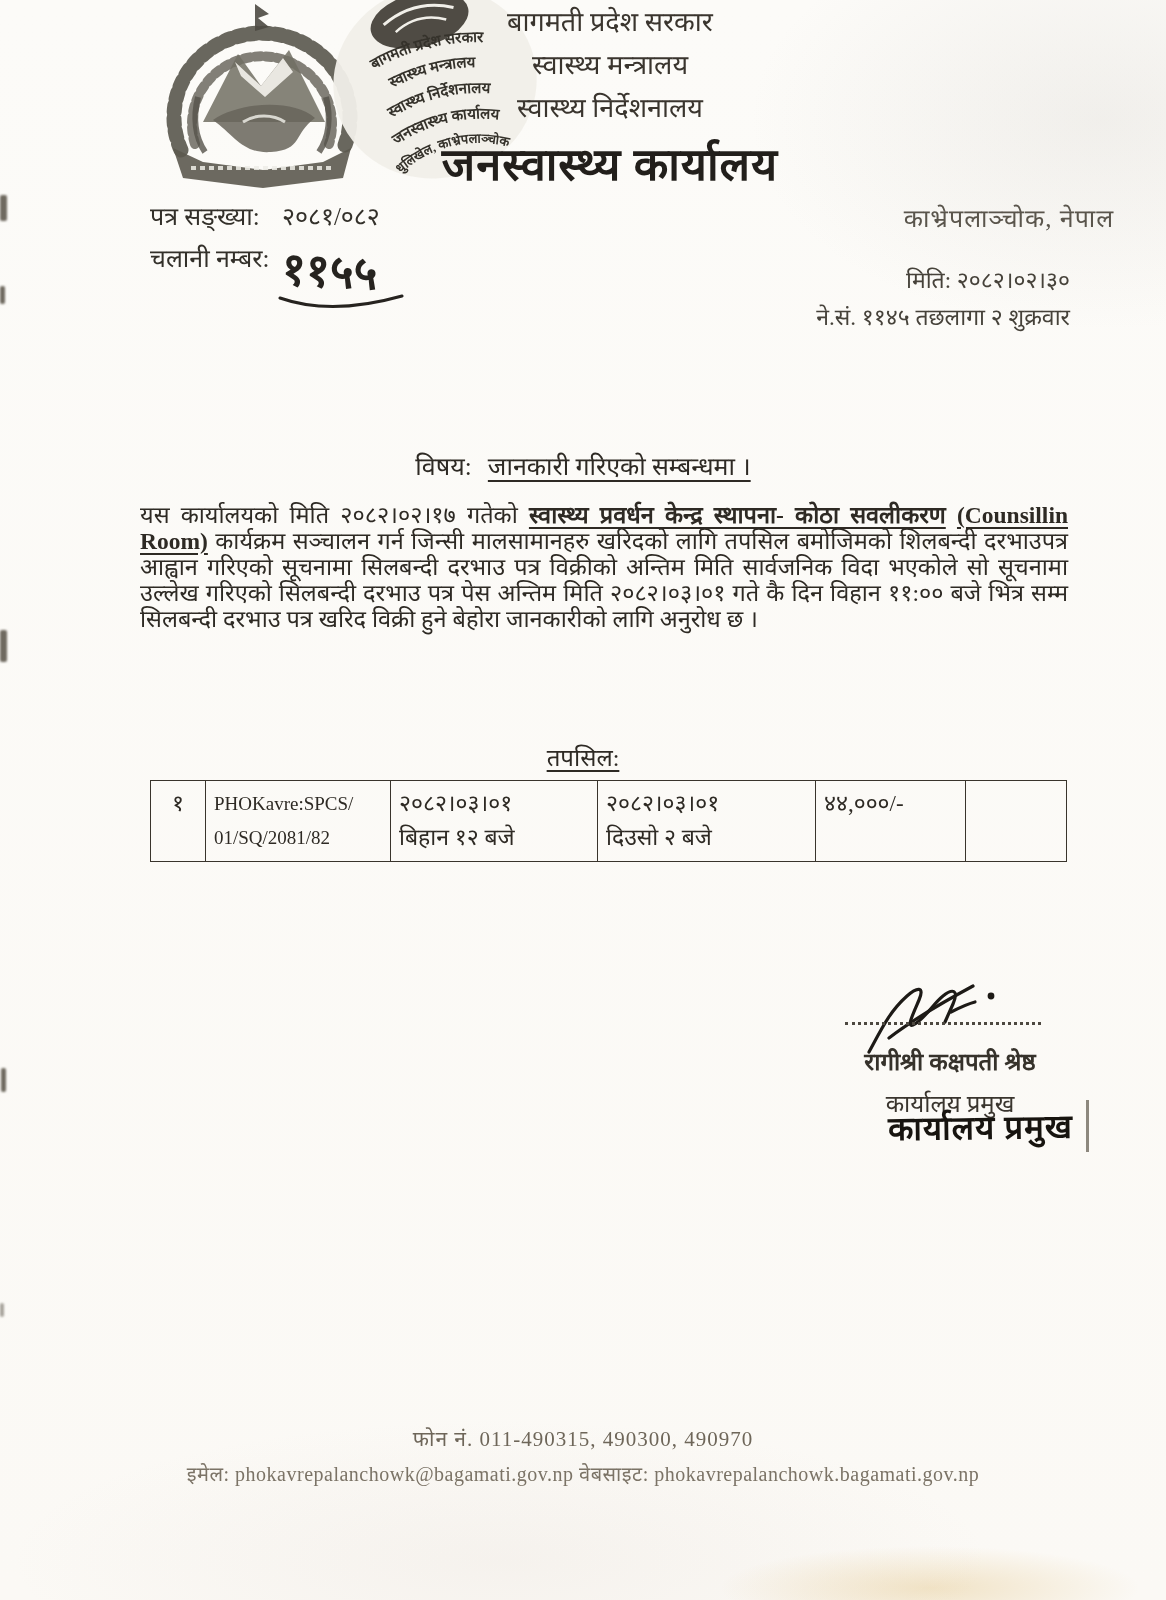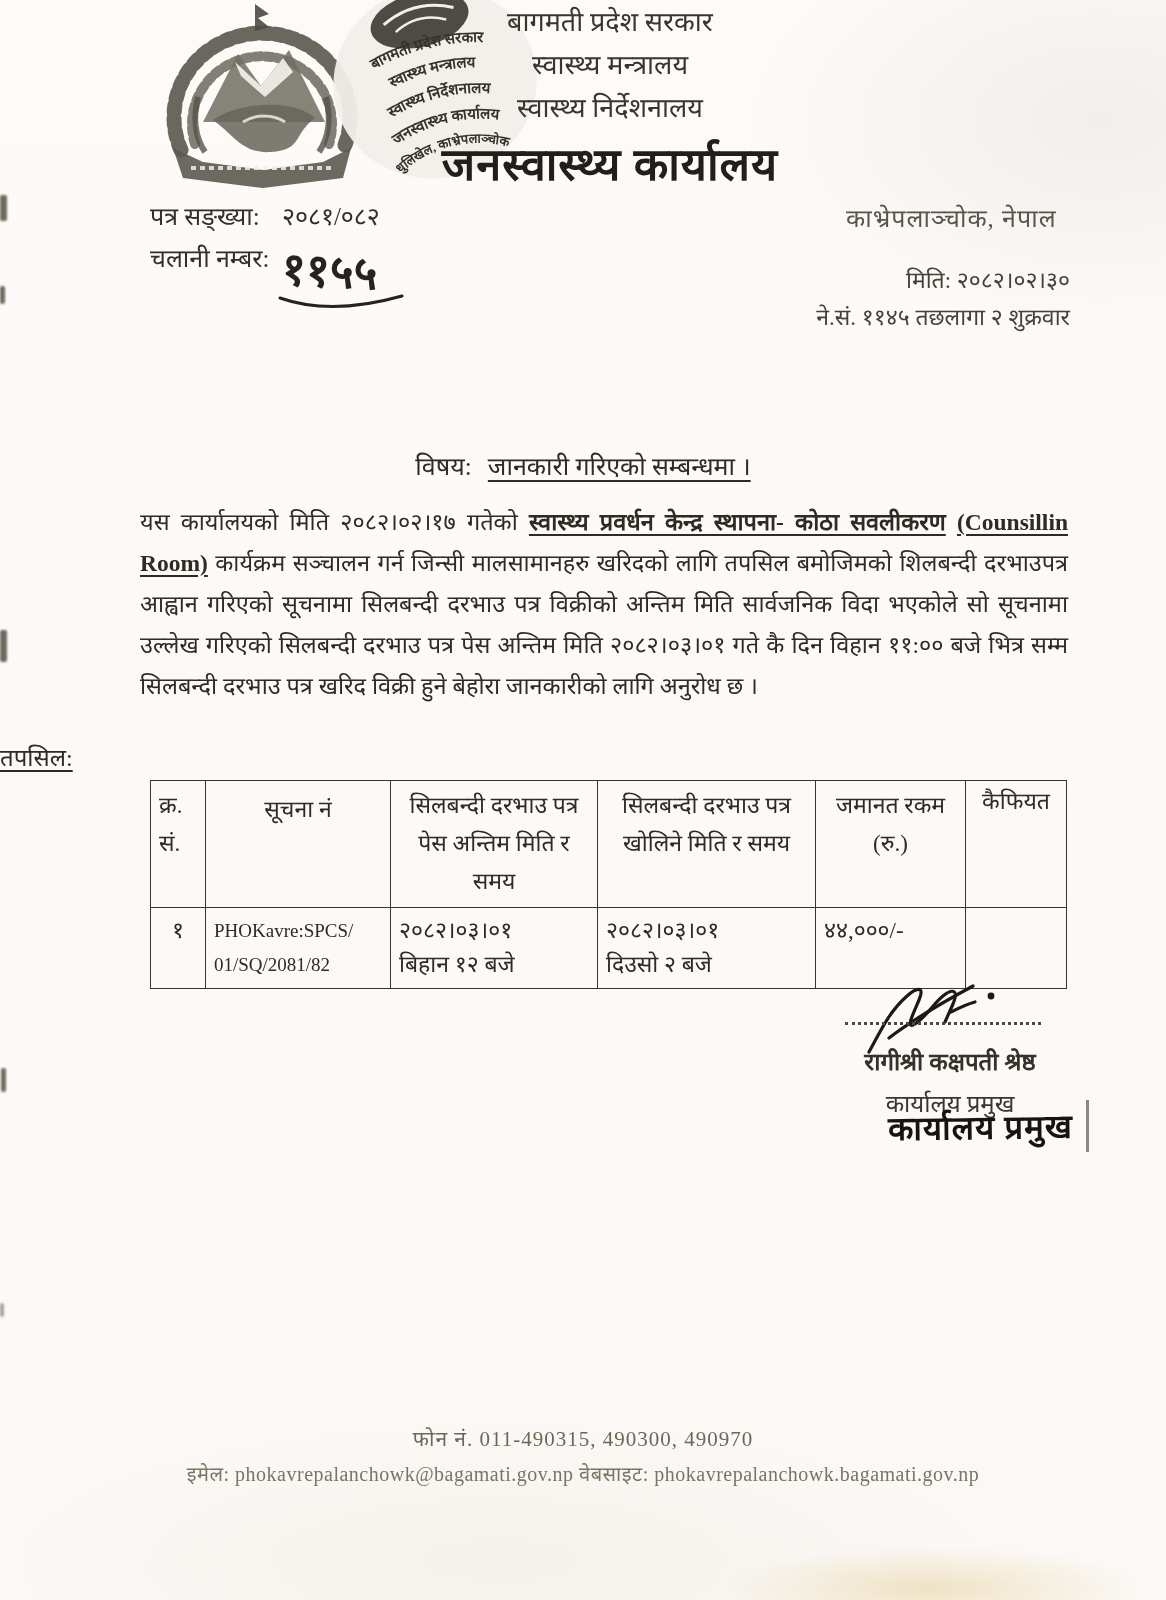--- a/index.html
+++ b/index.html
@@ -15,31 +15,31 @@
     font-family:"Liberation Serif","DejaVu Serif",serif;
     color:#2b2722;
     overflow:hidden;
   }
   .abs{position:absolute;}
   
   .hdr-line{left:410px;width:400px;text-align:center;font-size:27px;color:#3a352e;}
   .hdr-title{left:395px;width:430px;text-align:center;font-size:45px;font-weight:bold;color:#221f1b;letter-spacing:1px;}
   .meta-left{font-size:25px;color:#33302a;}
   .hand{font-size:46px;color:#26231f;transform:rotate(3deg);font-weight:bold;}
-  .loc{left:846px;width:290px;text-align:left;font-size:25px;color:#5a554c;letter-spacing:1px;}
+  .loc{left:864px;width:290px;text-align:center;font-size:25px;color:#5a554c;letter-spacing:1px;}
   .meta-right{left:660px;width:410px;text-align:right;font-size:23px;color:#46423a;line-height:37px;}
   .subject{left:0;width:1166px;text-align:center;font-size:25px;color:#2e2a24;}
   .subject u{text-underline-offset:5px;}
   .body-par{
-    left:140px;width:928px;font-size:23.5px;line-height:41px;
+    left:140px;width:928px;font-size:23.5px;line-height:26px;
     text-align:justify;color:#2e2a24;
   }
   .body-par b{font-weight:bold;}
   .body-par u{text-underline-offset:4px;}
-  .tapasil{left:0;width:1166px;text-align:left;font-size:24px;color:#2e2a24;}
+  .tapasil{left:0;width:1166px;text-align:center;font-size:24px;color:#2e2a24;}
   .tapasil span{text-decoration:underline;text-underline-offset:4px;}
   table.detail{
     border-collapse:collapse;table-layout:fixed;width:916px;
     font-size:23px;color:#2e2a24;
   }
   table.detail td,table.detail th{
     border:1.6px solid #39342c;
     vertical-align:top;
     padding:6px 8px;
     font-weight:normal;
@@ -139,28 +139,20 @@
   <table class="detail abs" style="left:150px;top:780px;">
     <colgroup>
       <col style="width:55px">
         <col style="width:185px">
         <col style="width:207px">
       <col style="width:218px">
         <col style="width:150px">
         <col style="width:101px">
     </colgroup>
     <tbody>
-        <tr>
-      <th style="text-align:left;">क्र. सं.</th>
-      <th style="vertical-align:top;padding-top:10px;">सूचना नं</th>
-      <th>सिलबन्दी दरभाउ पत्र पेस अन्तिम मिति र समय</th>
-      <th>सिलबन्दी दरभाउ पत्र खोलिने मिति र समय</th>
-      <th>जमानत रकम (रु.)</th>
-      <th style="vertical-align:top;padding-top:2px;">कैफियत</th>
-    </tr>
     <tr>
       <td class="cell-center">१</td>
       <td class="notice">
         <div>PHOKavre:SPCS/</div>
         <div>01/SQ/2081/82</div>
       </td>
       <td>
         <div>२०८२।०३।०१</div>
         <div>बिहान १२ बजे</div>
       </td>

